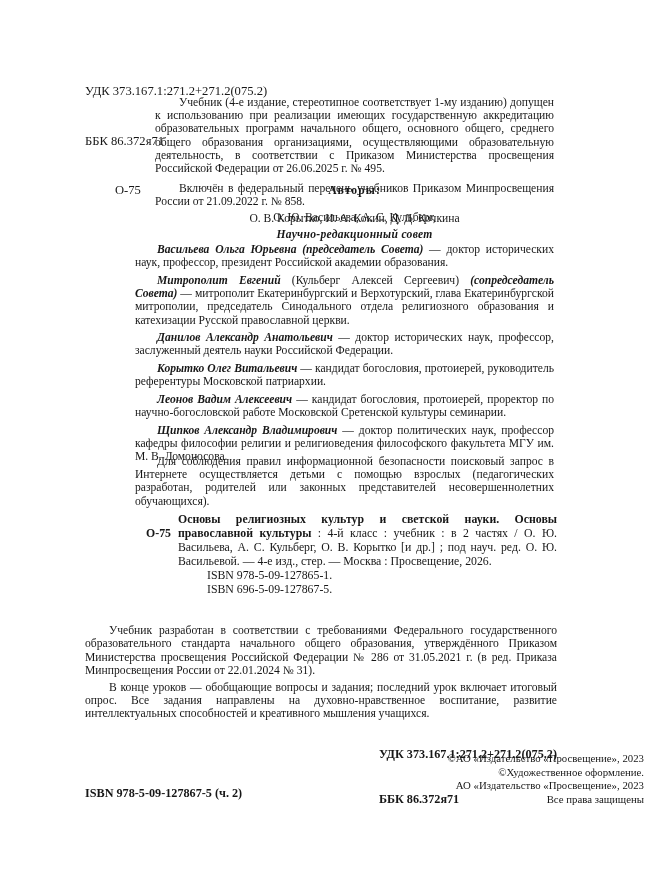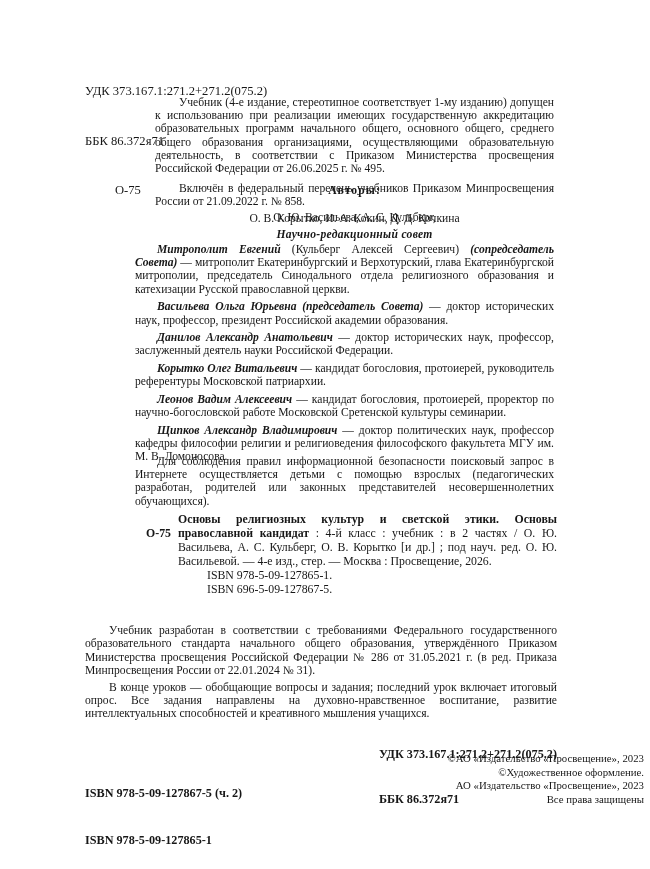--- a/index.html
+++ b/index.html
@@ -217,24 +217,24 @@
   </div>
   <div class="centered" style="top:211px">О. Ю. Васильева, А. С. Кульберг,</div>
   <div class="centered" style="top:212px">О. В. Корытко, И. А. Кокин, Д. Д. Кочкина</div>
 
   <div class="centered" style="top:228px">
     <span class="hd-bolditalic">Научно-редакционный совет</span>
   </div>
 
   <div class="council">
     <p>
+      <span class="nm">Васильева Ольга Юрьевна (председатель Совета)</span><span> — доктор исторических наук, профессор, президент Российской академии образования.</span>
+    </p>
+    <p>
       <span class="nm">Митрополит Евгений</span><span> (Кульберг Алексей Сергеевич) </span><span class="nm">(сопредседатель Совета)</span><span> — митрополит Екатеринбургский и Верхотурский, глава Екатеринбургской митрополии, председатель Синодального отдела религиозного образования и катехизации Русской православной церкви.</span>
-    </p>
-    <p>
-      <span class="nm">Васильева Ольга Юрьевна (председатель Совета)</span><span> — доктор исторических наук, профессор, президент Российской академии образования.</span>
     </p>
     <p>
       <span class="nm">Данилов Александр Анатольевич</span><span> — доктор исторических наук, профессор, заслуженный деятель науки Российской Федерации.</span>
     </p>
     <p>
       <span class="nm">Корытко Олег Витальевич</span><span> — кандидат богословия, протоиерей, руководитель референтуры Московской патриархии.</span>
     </p>
     <p>
       <span class="nm">Леонов Вадим Алексеевич</span><span> — кандидат богословия, протоиерей, проректор по научно-богословской работе Московской Сретенской культуры семинарии.</span>
     </p>
@@ -242,38 +242,37 @@
       <span class="nm">Щипков Александр Владимирович</span><span> — доктор политических наук, профессор кафедры философии религии и религиоведения философского факультета МГУ им. М. В. Ломоносова.</span>
     </p>
   </div>
 
   <div class="notice">
     <p>Для соблюдения правил информационной безопасности поисковый запрос в Интернете осуществляется детьми с помощью взрослых (педагогических разработан, родителей или законных представителей несовершеннолетних обучающихся).</p>
   </div>
 
   <div class="bib">
     <div class="omark">О-75</div>
-    <p class="cont"><span class="bold-run">Основы религиозных культур и светской этики. Основы православной кандидат</span><span> : 4-й класс : учебник : в 2 частях / О. Ю. Васильева, А. С. Кульберг, О. В. Корытко [и др.] ; под науч. ред. О. Ю. Васильевой. — 4-е изд., стер. — Москва : Просвещение, 2026.</span></p>
+    <p class="cont"><span class="bold-run">Основы религиозных культур и светской науки. Основы православной культуры</span><span> : 4-й класс : учебник : в 2 частях / О. Ю. Васильева, А. С. Кульберг, О. В. Корытко [и др.] ; под науч. ред. О. Ю. Васильевой. — 4-е изд., стер. — Москва : Просвещение, 2026.</span></p>
     <p class="sub">ISBN 978-5-09-127865-1.</p>
     <p class="sub">ISBN 696-5-09-127867-5.</p>
   </div>
 
   <div class="annot">
     <p>Учебник разработан в соответствии с требованиями Федерального государственного образовательного стандарта начального общего образования, утверждённого Приказом Министерства просвещения Российской Федерации № 286 от 31.05.2021 г. (в ред. Приказа Минпросвещения России от 22.01.2024 № 31).</p>
     <p>В конце уроков — обобщающие вопросы и задания; последний урок включает итоговый опрос. Все задания направлены на духовно-нравственное воспитание, развитие интеллектуальных способностей и креативного мышления учащихся.</p>
   </div>
 
   <div class="class-bottom">
     <span>УДК 373.167.1:271.2+271.2(075.2)</span>
     <span class="bbk2">ББК 86.372я71</span>
   </div>
 
   <div class="isbn-foot">
     <span>ISBN 978-5-09-127867-5 (ч. 2)</span>
-    <span>ISBN 978-5-09-127865-1</span>
   </div>
 
   <div class="copyright">
     <span class="crow"><span class="cmark">©</span><span>АО «Издательство «Просвещение», 2023</span></span>
     <span class="crow"><span class="cmark">©</span><span>Художественное оформление.</span></span>
     <span class="crow indent"><span>АО «Издательство «Просвещение», 2023</span></span>
     <span class="crow indent"><span>Все права защищены</span></span>
   </div>
 
 </div>

